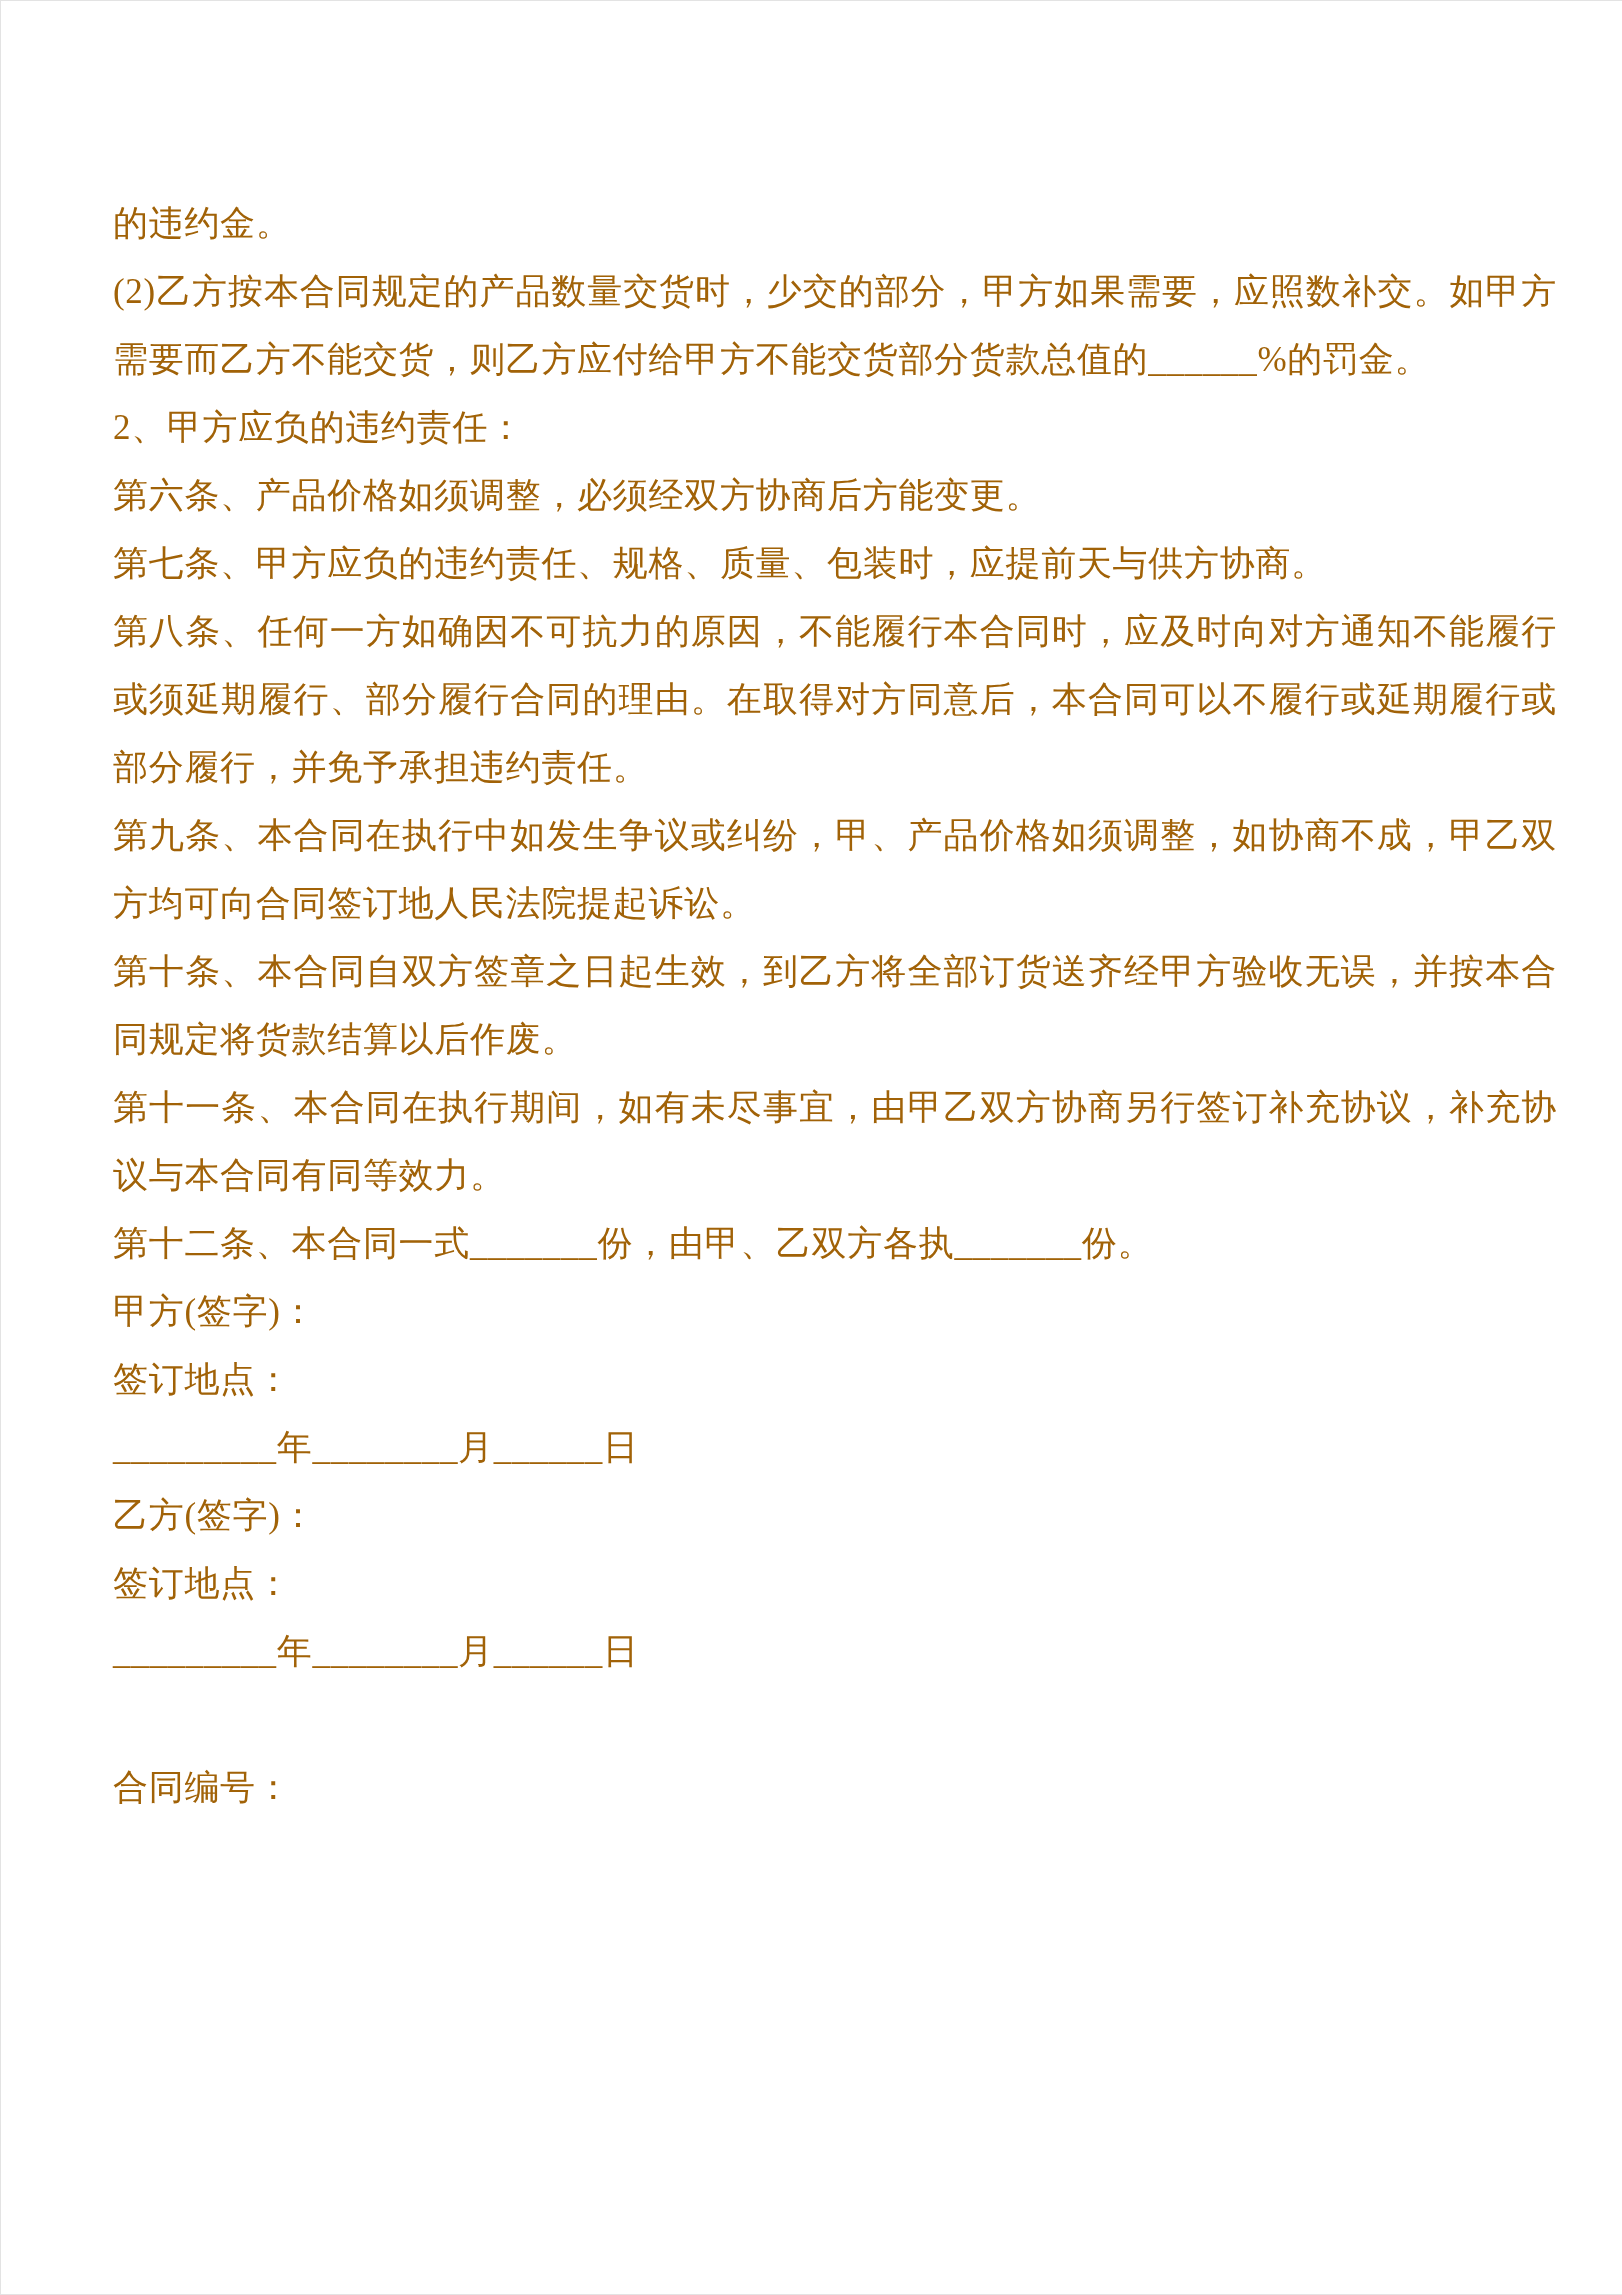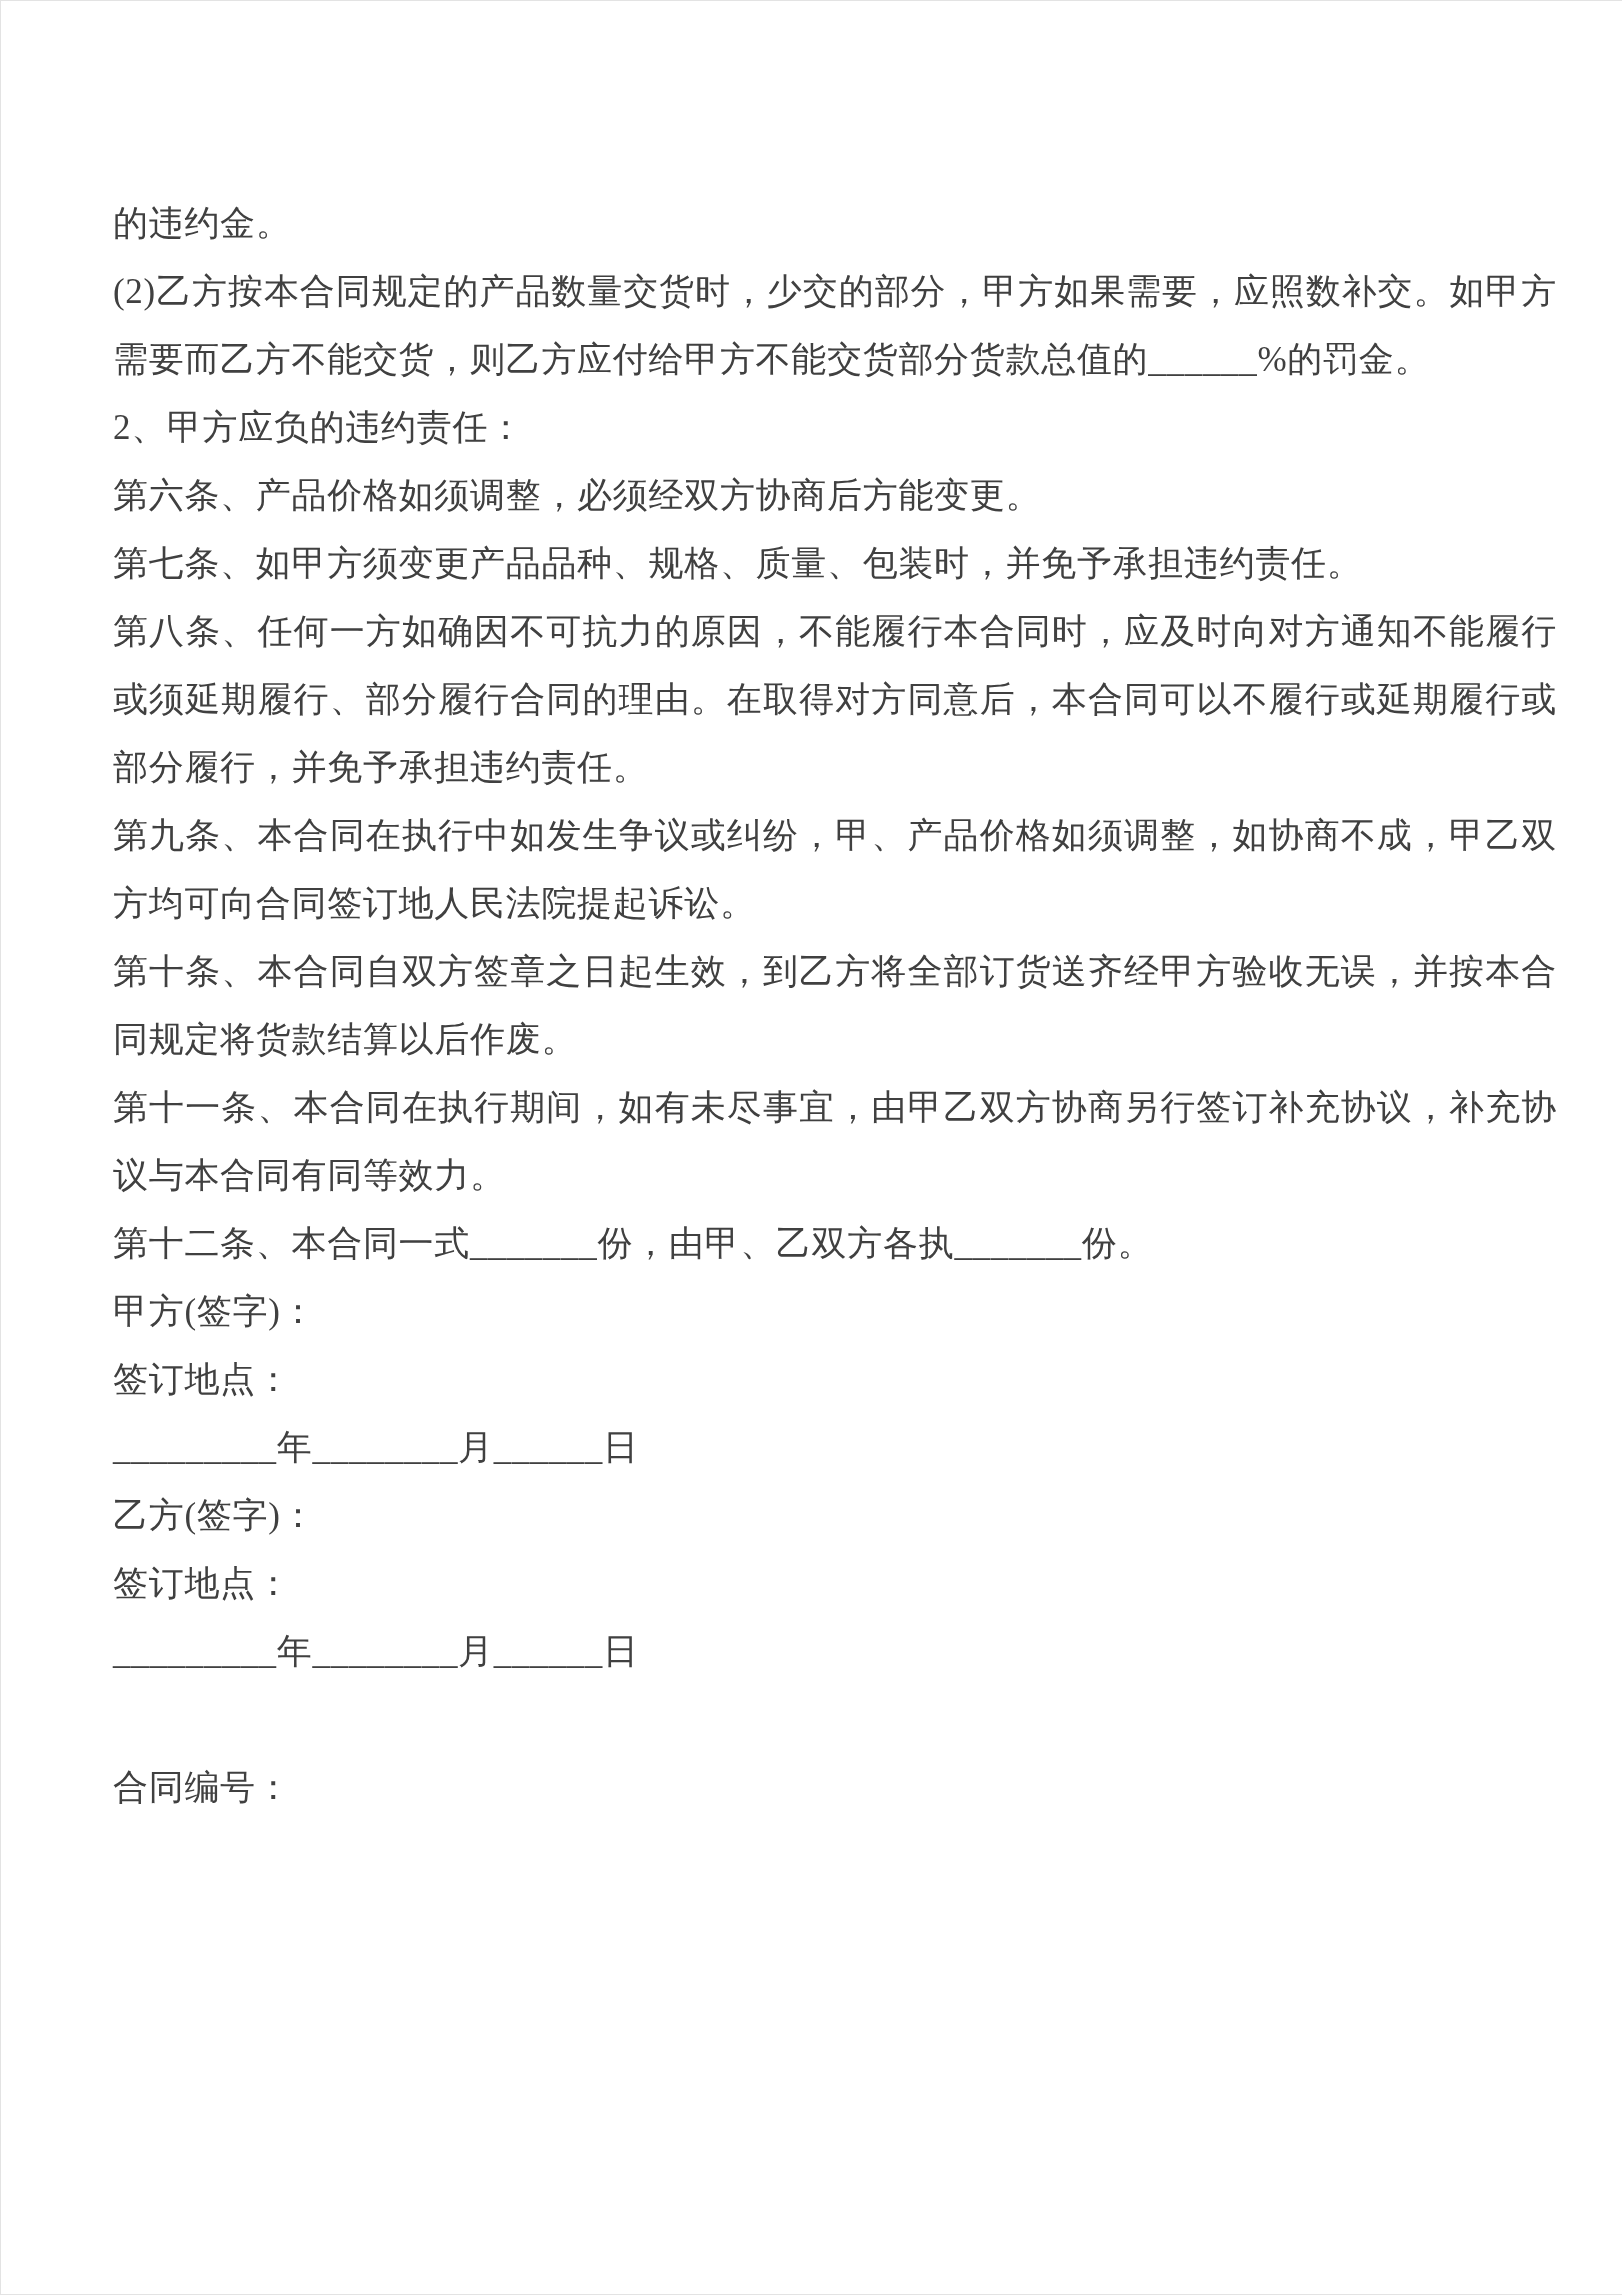--- a/index.html
+++ b/index.html
@@ -12,21 +12,21 @@
     width: 1623px;
     height: 2295px;
     box-sizing: border-box;
     background: #ffffff;
     outline: 1.3px solid #e3e3e3;
     outline-offset: -1.3px;
     padding: 190px 66px 0 113px;
     font-family: "Liberation Serif", "DejaVu Serif", serif;
     font-size: 35px;
     line-height: 68px;
-    color: #404040;
+    color: #a16207;
     overflow: hidden;
   }
   .para {
     margin: 0;
     min-height: 68px;
     text-align: justify;
     word-break: break-all;
     letter-spacing: 0.7px;
   }
   .para.spacer {
@@ -34,21 +34,21 @@
   }
 </style>
 </head>
 <body>
 
 <div class="page">
   <p class="para">的违约金。</p>
   <p class="para">(2)乙方按本合同规定的产品数量交货时，少交的部分，甲方如果需要，应照数补交。如甲方需要而乙方不能交货，则乙方应付给甲方不能交货部分货款总值的______%的罚金。</p>
   <p class="para">2、甲方应负的违约责任：</p>
   <p class="para">第六条、产品价格如须调整，必须经双方协商后方能变更。</p>
-  <p class="para">第七条、如甲方须变更产品品种、规格、质量、包装时，并免予承担违约责任。</p>
+  <p class="para">第七条、甲方应负的违约责任、规格、质量、包装时，应提前天与供方协商。</p>
   <p class="para">第八条、任何一方如确因不可抗力的原因，不能履行本合同时，应及时向对方通知不能履行或须延期履行、部分履行合同的理由。在取得对方同意后，本合同可以不履行或延期履行或部分履行，并免予承担违约责任。</p>
   <p class="para">第九条、本合同在执行中如发生争议或纠纷，甲、产品价格如须调整，如协商不成，甲乙双方均可向合同签订地人民法院提起诉讼。</p>
   <p class="para">第十条、本合同自双方签章之日起生效，到乙方将全部订货送齐经甲方验收无误，并按本合同规定将货款结算以后作废。</p>
   <p class="para">第十一条、本合同在执行期间，如有未尽事宜，由甲乙双方协商另行签订补充协议，补充协议与本合同有同等效力。</p>
   <p class="para">第十二条、本合同一式_______份，由甲、乙双方各执_______份。</p>
   <p class="para">甲方(签字)：</p>
   <p class="para">签订地点：</p>
   <p class="para">_________年________月______日</p>
   <p class="para">乙方(签字)：</p>
   <p class="para">签订地点：</p>

